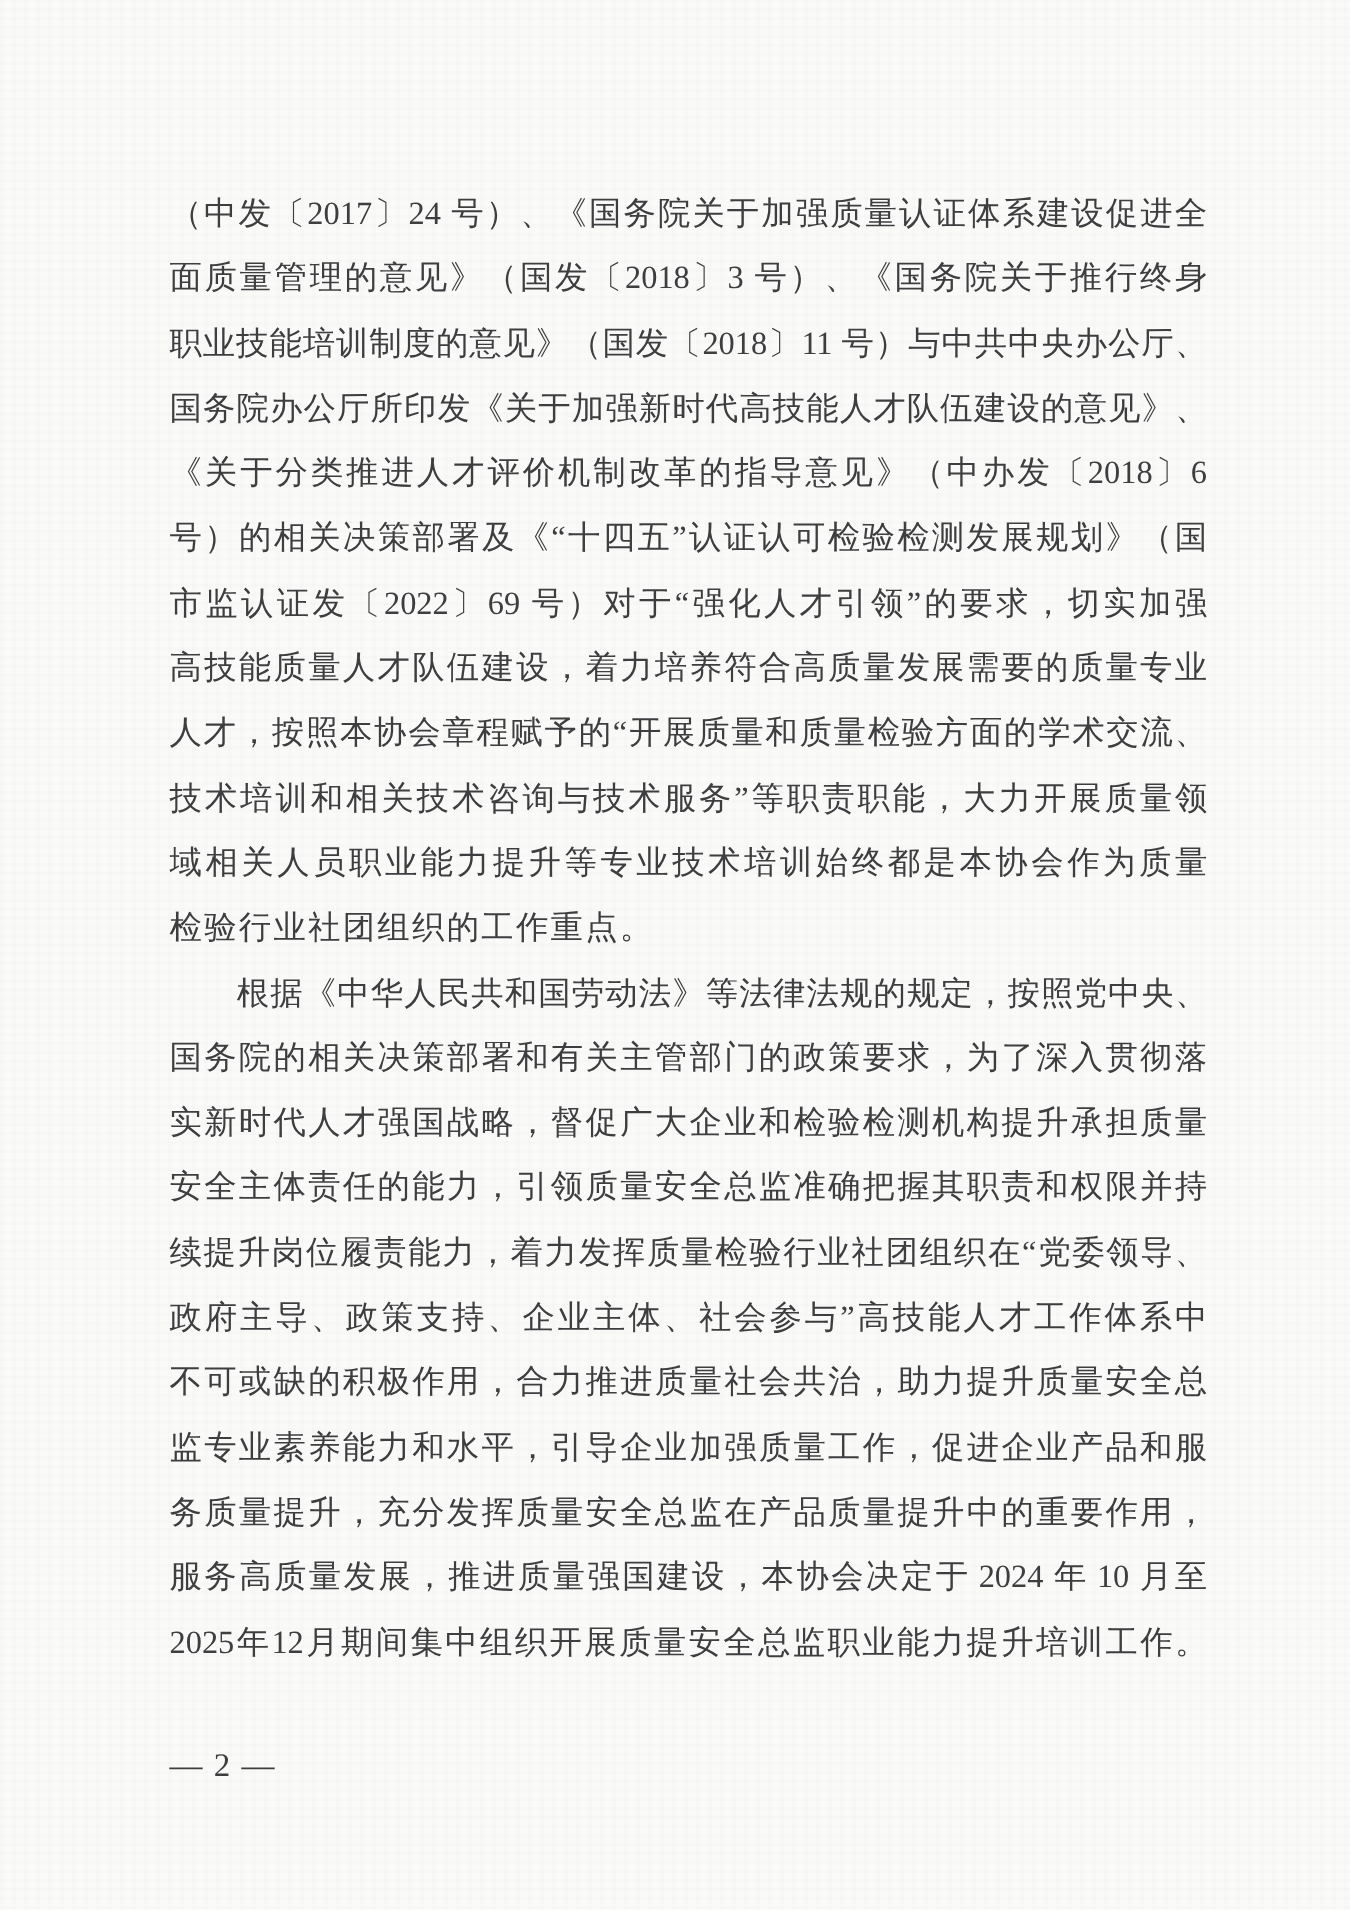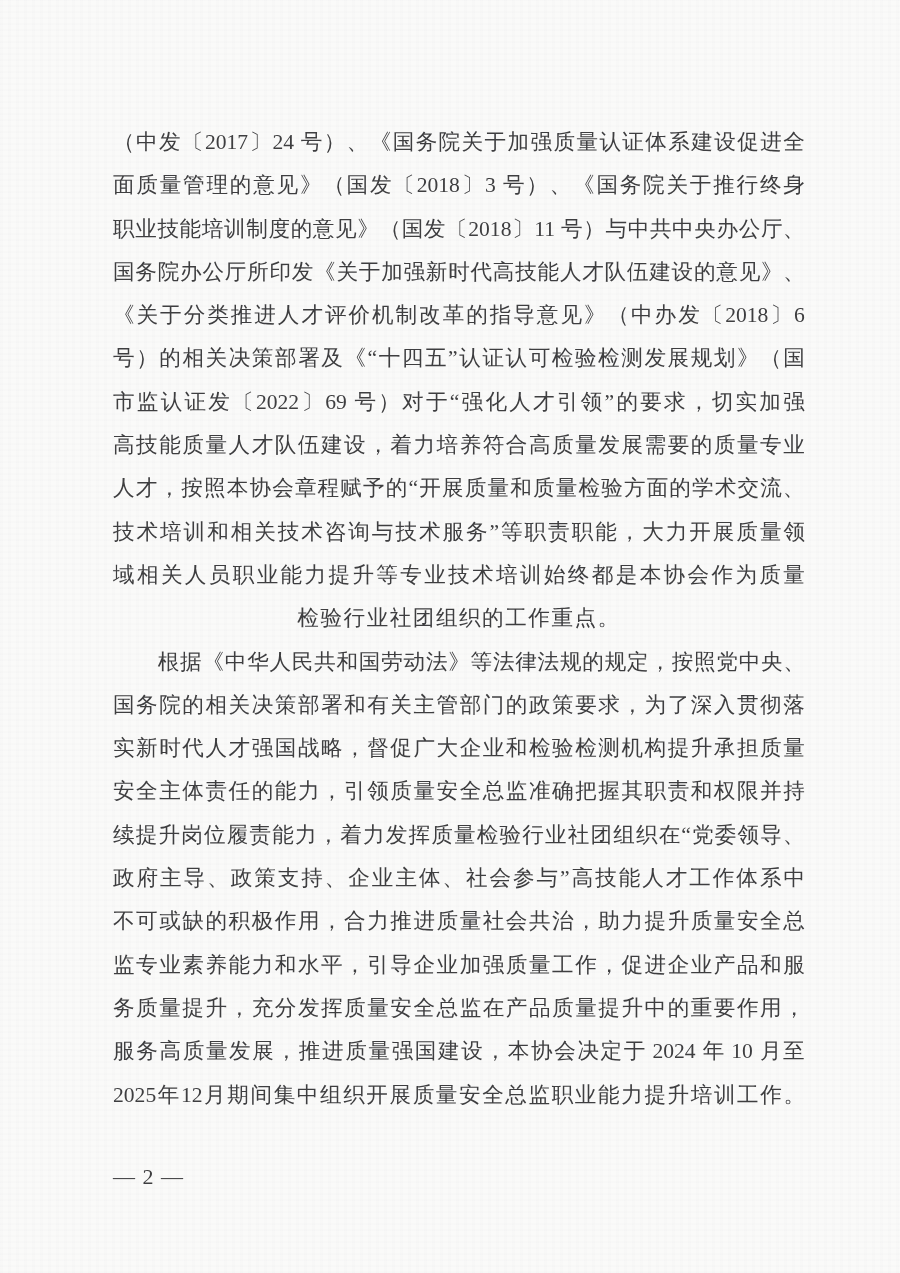--- a/index.html
+++ b/index.html
@@ -35,21 +35,21 @@
   .doc-line {
     height: 43.3px;
     line-height: 43.3px;
     display: flex;
     justify-content: space-between;
     align-items: baseline;
     white-space: pre;
   }
   .doc-line.no-justify {
     display: block;
-    text-align: center;
+    text-align: left;
     letter-spacing: 1.5px;
   }
   .indent-spacer {
     flex: 0 0 auto;
     width: 44px;
   }
   .footer {
     position: absolute;
     left: 113px;
     top: 1160px;

